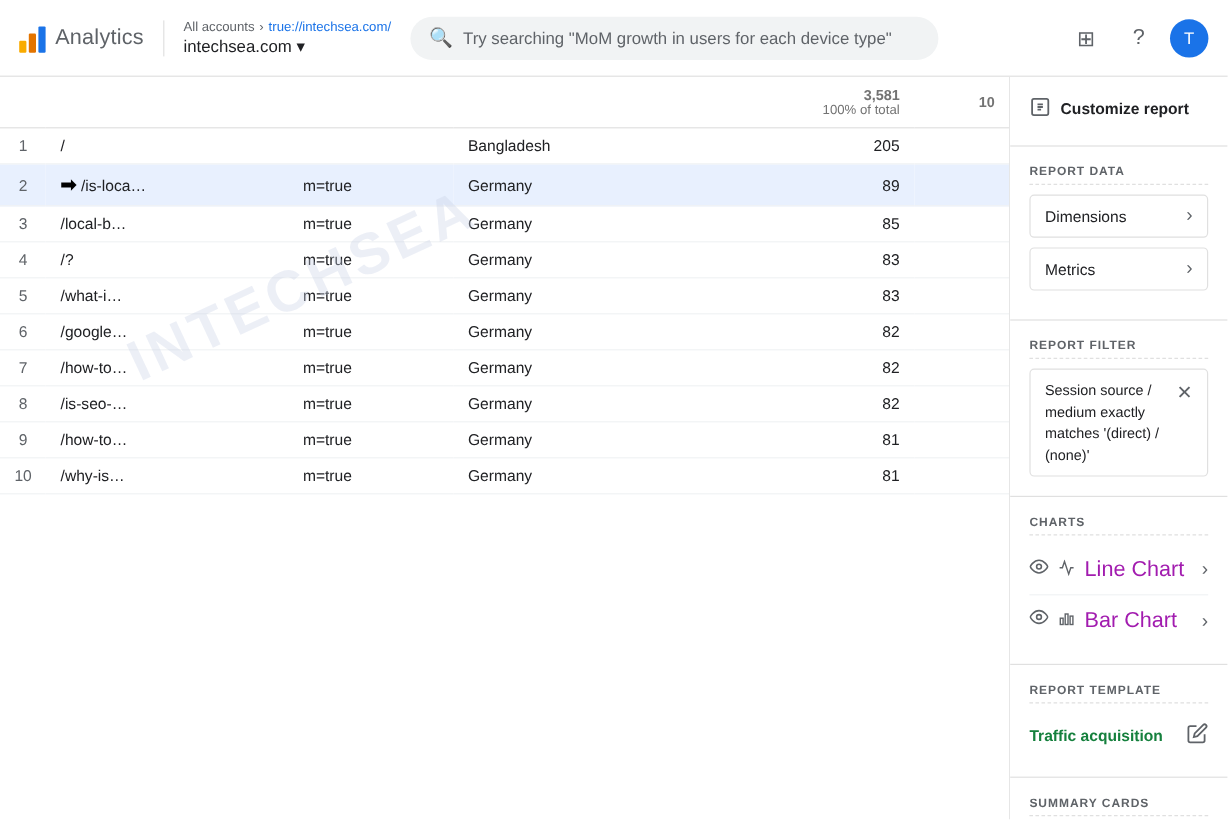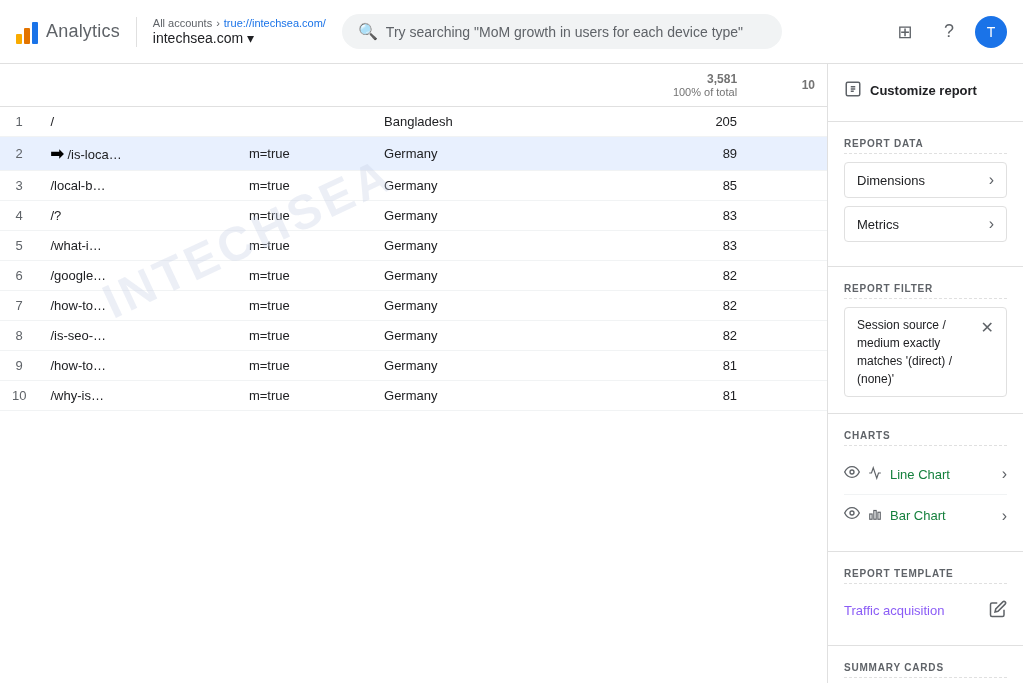--- a/index.html
+++ b/index.html
@@ -123,21 +123,21 @@
     }
 
     .highlighted-row { background: #e8f0fe; }
 
     .arrow-indicator {
       display: inline-block; color: #000; font-size: 16px; font-weight: bold;
     }
 
     
     .right-panel {
-      width: 196px;
+      width: 182px;
       border-left: 1px solid #e0e0e0;
       background: #fff;
       overflow-y: auto;
       padding: 0;
     }
 
     .panel-section {
       padding: 16px;
       border-bottom: 1px solid #e0e0e0;
     }
@@ -175,27 +175,27 @@
     .chart-row {
       display: flex; align-items: center; justify-content: space-between;
       padding: 10px 0;
       border-bottom: 1px solid #f1f3f4;
       cursor: pointer;
     }
     .chart-row:last-child { border-bottom: none; align-items: flex-end; }
     .chart-row-left { display: flex; align-items: center; gap: 8px; }
     .eye-icon { color: #5f6368; font-size: 16px; }
     .chart-icon { color: #5f6368; font-size: 12px; }
-    .chart-label { font-size: 13px; color: #15803d; }
+    .chart-label { font-size: 18px; color: #a21caf; }
 
     .template-row {
       display: flex; align-items: center; justify-content: space-between;
       padding: 8px 0;
     }
-    .template-label { font-size: 13px; color: #8b5cf6; font-weight: 400; }
+    .template-label { font-size: 13px; color: #15803d; font-weight: 700; }
 
     
     .watermark {
       position: absolute;
       font-size: 48px; font-weight: 900; color: rgba(200,210,230,0.35);
       transform: rotate(-30deg);
       pointer-events: none;
       top: 50%; left: 30%;
       transform: translate(-50%,-50%) rotate(-25deg);
       letter-spacing: 4px;

